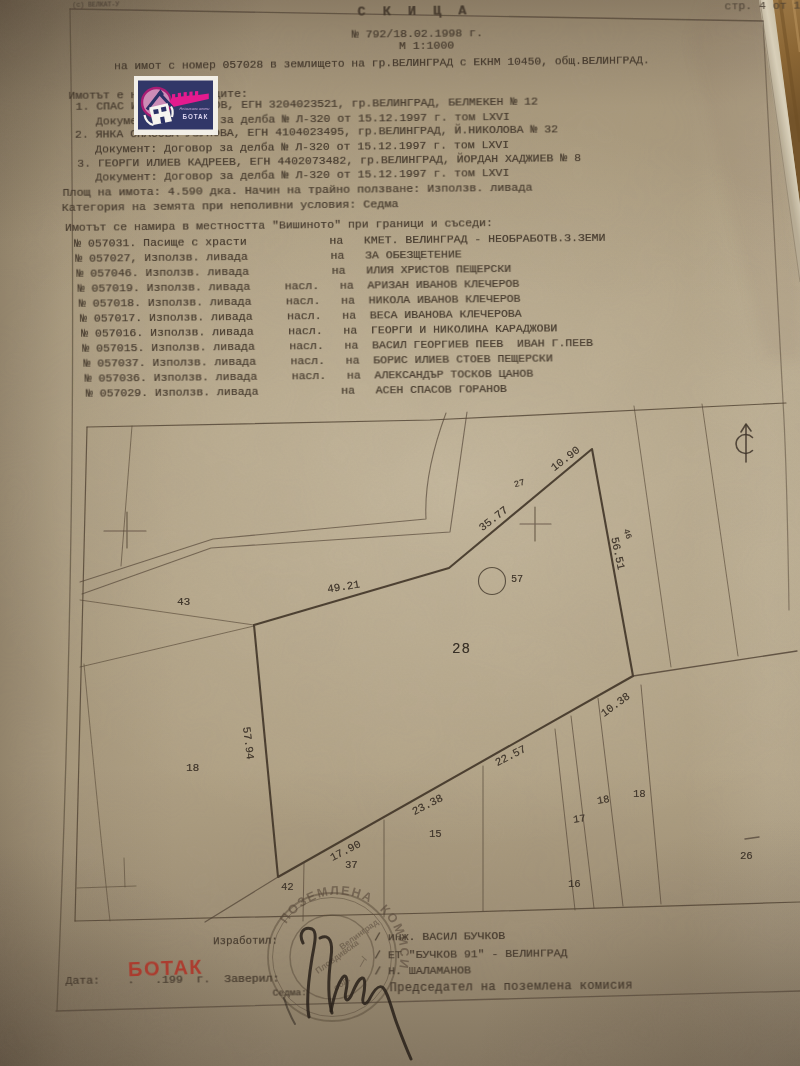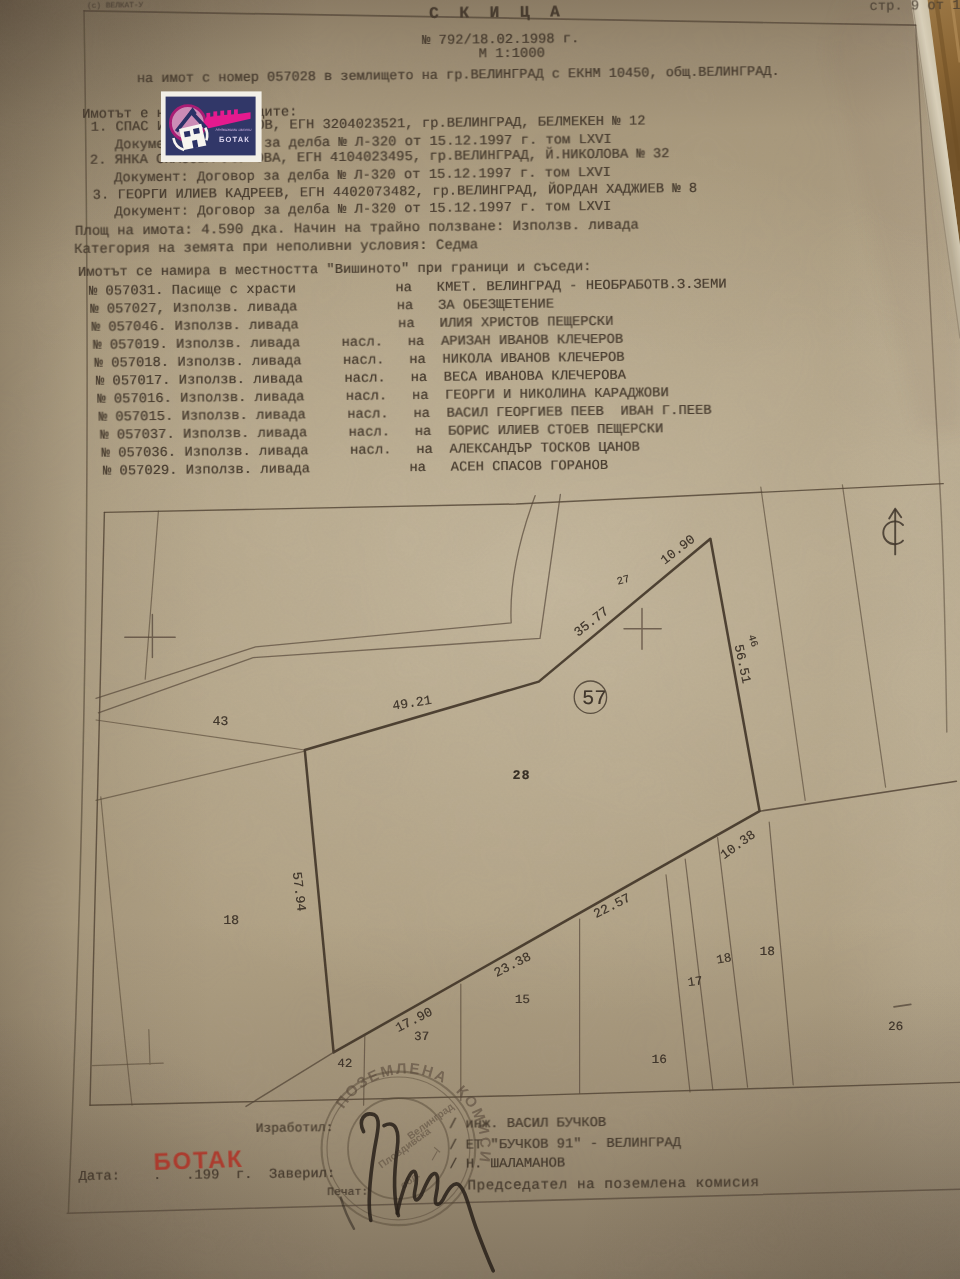--- a/index.html
+++ b/index.html
@@ -195,21 +195,21 @@
  <text x="48.5" y="42.5" font-family="Liberation Sans, sans-serif" font-size="6.3" font-weight="bold" fill="#ddd6f0" letter-spacing="0.9">БОТАК</text>
 </svg>
 
 <div style="position:absolute;left:128px;top:957px;z-index:6;font-family:'Liberation Sans',sans-serif;
  font-size:20px;font-weight:bold;letter-spacing:1.5px;color:rgba(176,48,36,0.85);transform:rotate(-2deg);filter:blur(0.3px);">БОТАК</div>
 
 <div id="txt" style="z-index:5">
 
 <div class="t" style="left:75px;top:3px;font-size:6.5px;color:rgba(72,61,50,0.65)">(с) ВЕЛКАТ-У</div>
 
-<div class="t" style="left:727px;top:8px;color:rgba(72,61,50,0.6)">стр. 9 от 1</div>
+<div class="t" style="left:727px;top:8px;color:rgba(72,61,50,0.6)">стр. 4 от 1</div>
 
 <div class="t" style="left:360px;top:9px;font-size:13.5px;letter-spacing:4.5px;font-weight:bold">С К И Ц А</div>
 
 <div class="t" style="left:354px;top:32px">№ 792/18.02.1998 г.</div>
 
 <div class="t" style="left:401px;top:44px">М 1:1000</div>
 
 <div class="t" style="left:116px;top:62px;font-size:11.3px">на имот с номер 057028 в землището на гр.ВЕЛИНГРАД с ЕКНМ 10450, общ.ВЕЛИНГРАД.</div>
 
 <div class="t" style="left:70px;top:90px">Имотът е на собствениците:</div>
@@ -259,50 +259,50 @@
 <div class="t" style="left:366px;top:935px">/ инж. ВАСИЛ БУЧКОВ</div>
 
 <div class="t" style="left:366px;top:953px">/ ЕТ "БУЧКОВ 91" - ВЕЛИНГРАД</div>
 
 <div class="t" style="left:366px;top:969px">/ Н. ШАЛАМАНОВ</div>
 
 <div class="t" style="left:381px;top:986px;font-size:12px;letter-spacing:0.4px">Председател на поземлена комисия</div>
 
 <div class="t" style="left:57px;top:975px">Дата:    .   .199  г.  Заверил:</div>
 
-<div class="t" style="left:264px;top:991px;font-size:9.5px">Печат:</div>
+<div class="t" style="left:264px;top:991px;font-size:9.5px">Седма:</div>
 </div>
 
 <div id="maplbl" style="z-index:5">
 
 <div class="lbl" style="left:177px;top:596px;font-size:11px">43</div>
 
 <div class="lbl" style="left:186px;top:762px;font-size:11px">18</div>
 
 <div class="lbl" style="left:281px;top:881px">42</div>
 
 <div class="lbl" style="left:345px;top:859px">37</div>
 
 <div class="lbl" style="left:429px;top:828px">15</div>
 
-<div class="lbl" style="left:543px;top:878px">16</div>
+<div class="lbl" style="left:568px;top:878px">16</div>
 
 <div class="lbl" style="left:573px;top:813px;transform:rotate(-8deg)">17</div>
 
 <div class="lbl" style="left:597px;top:794px;transform:rotate(-10deg)">18</div>
 
 <div class="lbl" style="left:633px;top:788px">18</div>
 
 <div class="lbl" style="left:740px;top:850px">26</div>
 
-<div class="lbl" style="left:427px;top:641px;font-size:11px;font-weight:bold;letter-spacing:1px;color:rgba(50,42,34,0.92)">28</div>
+<div class="lbl" style="left:452px;top:641px;font-size:14px;font-weight:normal;letter-spacing:1px;color:rgba(50,42,34,0.92)">28</div>
 
 <div class="lbl" style="left:514px;top:479px;font-size:9px;transform:rotate(-15deg)">27</div>
 
-<div class="lbl" style="left:485px;top:574px;font-size:17px">57</div>
+<div class="lbl" style="left:511px;top:574px;font-size:10px">57</div>
 
 <div class="lbl" style="left:327px;top:581px;font-size:11px;transform:rotate(-9deg)">49.21</div>
 
 <div class="lbl" style="left:477px;top:513px;font-size:11px;transform:rotate(-38deg)">35.77</div>
 
 <div class="lbl" style="left:549px;top:453px;font-size:11px;transform:rotate(-38deg)">10.90</div>
 
 <div class="lbl" style="left:620px;top:536px;font-size:11px;transform:rotate(78deg);transform-origin:left top">56.51</div>
 
 <div class="lbl" style="left:622px;top:529px;font-size:8.5px;transform:rotate(72deg)">46</div>

